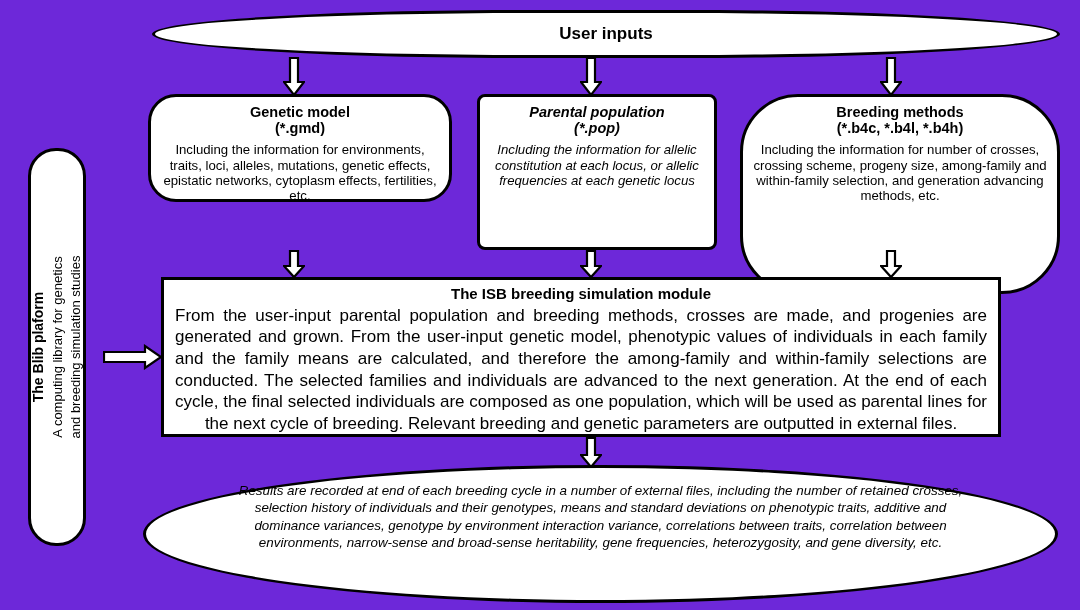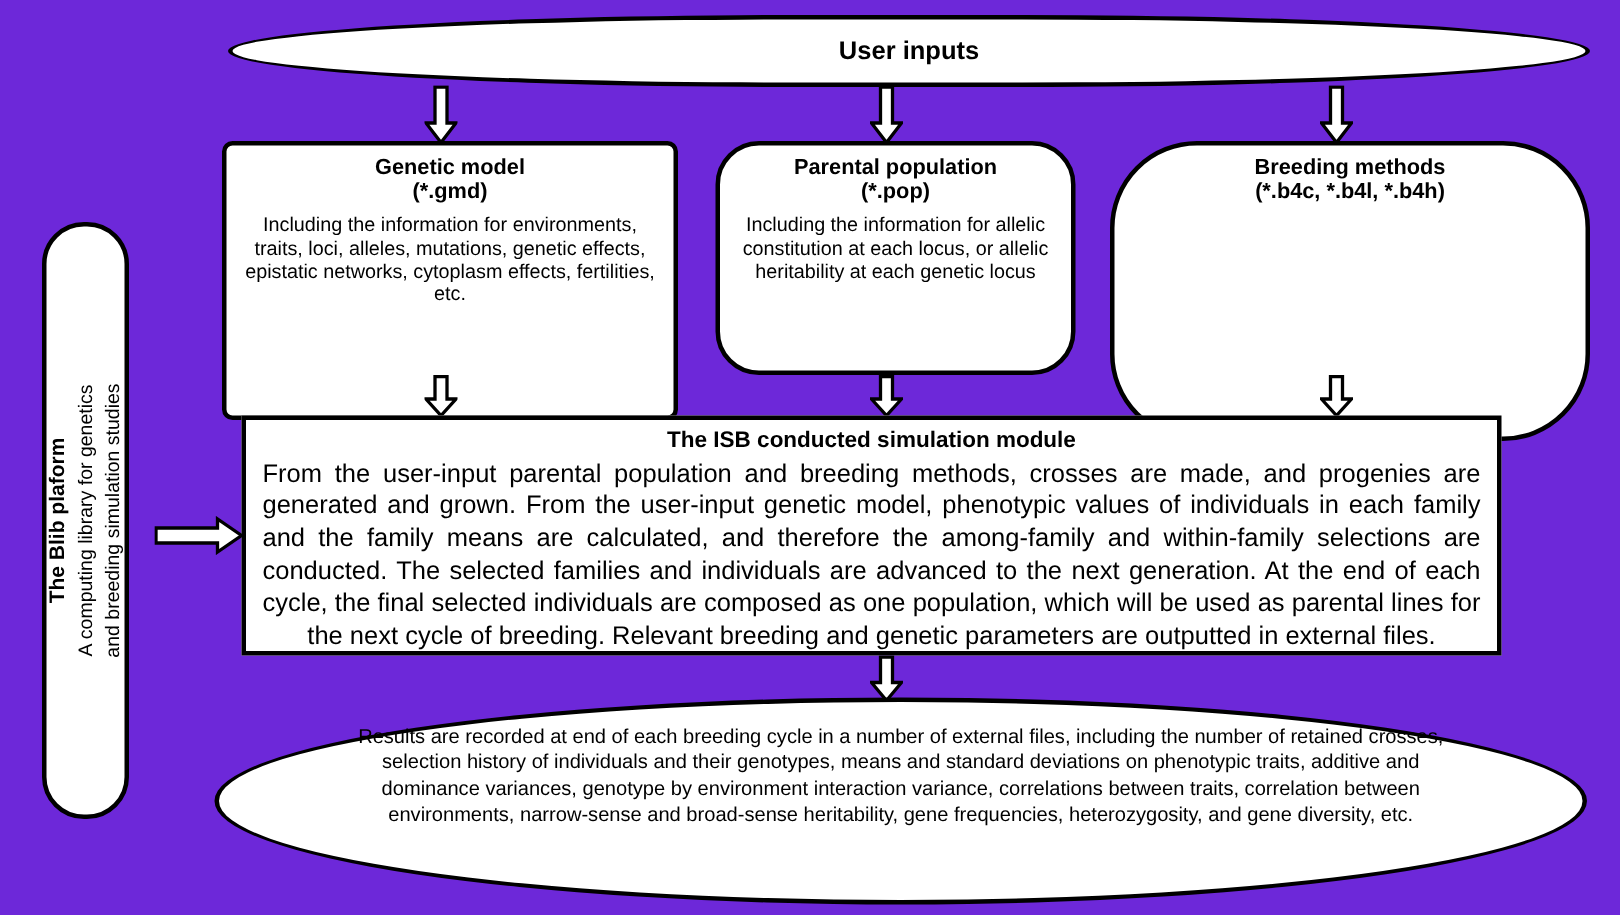--- a/index.html
+++ b/index.html
@@ -56,26 +56,27 @@
     display: flex;
     flex-direction: column;
     align-items: center;
     justify-content: flex-start;
     padding: 7px 10px 6px 10px;
   }
   .input-box .ttl { font-size: 14.5px; }
   .input-box .body-txt { font-size: 13.2px; margin-top: 6px; }
 
   #box-genetic-model {
-    left: 148px; top: 94px; width: 304px; height: 186px;
-    border-radius: 7px;
+    left: 148px; top: 94px; width: 304px; height: 108px;
+    border-radius: 28px;
   }
   #box-parental-population {
     left: 477px; top: 94px; width: 240px; height: 156px;
-    border-radius: 29px;
+    border-radius: 8px;
+    font-style: italic;
   }
   #box-breeding-methods {
     left: 740px; top: 94px; width: 320px; height: 200px;
     border-radius: 58px;
     align-items: center;
   }
 
   
   #isb-module {
     position: absolute;
@@ -109,20 +110,21 @@
     box-sizing: border-box;
     background: #fff;
     padding: 12px 78px 8px 78px;
   }
   #simulation-results .ttl { font-size: 15px; }
   #simulation-results .para {
     font-size: 13.4px;
     line-height: 1.30;
     text-align: center;
     margin-top: 2px;
+    font-style: italic;
   }
 
   
   #blib-platform {
     position: absolute;
     left: 28px;
     top: 148px;
     width: 58px;
     height: 398px;
     border: 3px solid #000;
@@ -189,46 +191,47 @@
 
   <div class="input-box" id="box-genetic-model">
     <div class="ttl">Genetic model</div>
     <div class="ttl">(*.gmd)</div>
     <div class="body-txt">Including the information for environments, traits, loci, alleles, mutations, genetic effects, epistatic networks, cytoplasm effects, fertilities, etc.</div>
   </div>
 
   <div class="input-box" id="box-parental-population">
     <div class="ttl">Parental population</div>
     <div class="ttl">(*.pop)</div>
-    <div class="body-txt">Including the information for allelic constitution at each locus, or allelic heritability at each genetic locus</div>
+    <div class="body-txt">Including the information for allelic constitution at each locus, or allelic frequencies at each genetic locus</div>
   </div>
 
   <div class="input-box" id="box-breeding-methods">
     <div class="ttl">Breeding methods</div>
     <div class="ttl">(*.b4c, *.b4l, *.b4h)</div>
+    <div class="body-txt">Including the information for number of crosses, crossing scheme, progeny size, among-family and within-family selection, and generation advancing methods, etc.</div>
   </div>
 
   <div class="arrow-down" style="left:283px; top:250px; height:29px;">
     <svg width="22" height="29" viewBox="0 0 22 29">
       <polygon points="7,1 15,1 15,16 21,16 11,27 1,16 7,16" fill="#ffffff" stroke="#000000" stroke-width="2.2" stroke-linejoin="miter"></polygon>
     </svg>
   </div>
   <div class="arrow-down" style="left:580px; top:250px; height:29px;">
     <svg width="22" height="29" viewBox="0 0 22 29">
       <polygon points="7,1 15,1 15,16 21,16 11,27 1,16 7,16" fill="#ffffff" stroke="#000000" stroke-width="2.2" stroke-linejoin="miter"></polygon>
     </svg>
   </div>
   <div class="arrow-down" style="left:880px; top:250px; height:29px;">
     <svg width="22" height="29" viewBox="0 0 22 29">
       <polygon points="7,1 15,1 15,16 21,16 11,27 1,16 7,16" fill="#ffffff" stroke="#000000" stroke-width="2.2" stroke-linejoin="miter"></polygon>
     </svg>
   </div>
 
   <div id="isb-module">
-    <div class="ttl">The ISB conducted simulation module</div>
+    <div class="ttl">The ISB breeding simulation module</div>
     <div class="para">From the user-input parental population and breeding methods, crosses are made, and progenies are generated and grown. From the user-input genetic model, phenotypic values of individuals in each family and the family means are calculated, and therefore the among-family and within-family selections are conducted. The selected families and individuals are advanced to the next generation. At the end of each cycle, the final selected individuals are  composed as one population, which will be used as parental lines for the next cycle of breeding. Relevant breeding and genetic parameters are outputted in external files.</div>
   </div>
 
   <div class="arrow-down" style="left:580px; top:437px; height:32px;">
     <svg width="22" height="32" viewBox="0 0 22 32">
       <polygon points="7,1 15,1 15,18 21,18 11,30 1,18 7,18" fill="#ffffff" stroke="#000000" stroke-width="2.2" stroke-linejoin="miter"></polygon>
     </svg>
   </div>
 
   <div id="simulation-results">

